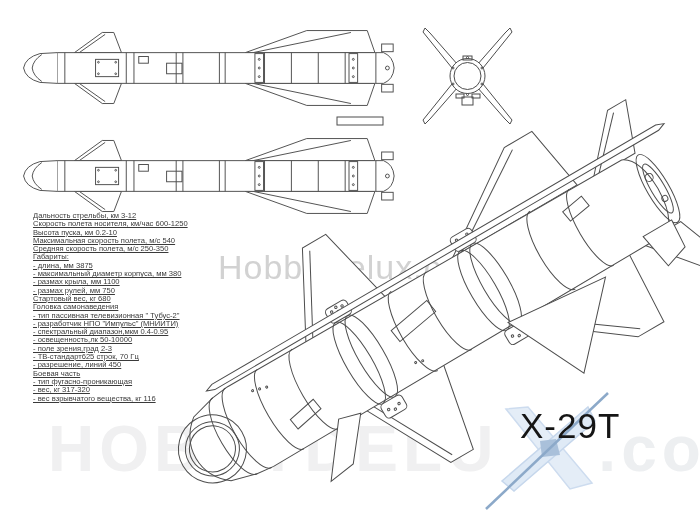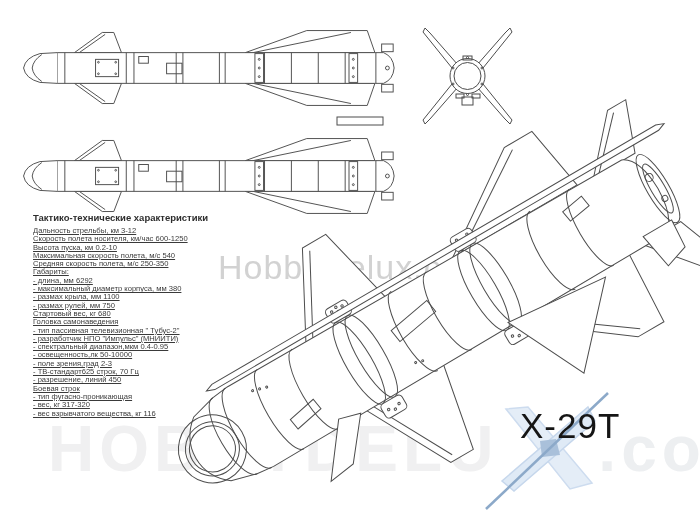--- a/index.html
+++ b/index.html
@@ -215,42 +215,41 @@
       <circle cx="540" cy="-14" r="4"></circle>
       <circle cx="543" cy="12" r="3"></circle>
 
       <path d="M150,38 L112,88 L140,84 L172,44 Z" fill="#fff"></path>
       <path d="M345,40 L385,122 L452,50 Z" fill="#fff"></path>
       <path d="M505,34 L512,72 L536,64 L538,34 Z" fill="#fff"></path>
     </g>
   </svg>
 
   <div class="specs">
-    <div class="specs-title">Тактико-технические характеристики</div>
     <div>
         <div class="spec-line">Дальность стрельбы, км 3-12</div>
         <div class="spec-line">Скорость полета носителя, км/час 600-1250</div>
         <div class="spec-line">Высота пуска, км 0.2-10</div>
         <div class="spec-line">Максимальная скорость полета, м/с 540</div>
         <div class="spec-line">Средняя скорость полета, м/с 250-350</div>
         <div class="spec-line">Габариты:</div>
-        <div class="spec-line">- длина, мм 6292</div>
+        <div class="spec-line">- длина, мм 3875</div>
         <div class="spec-line">- максимальный диаметр корпуса, мм 380</div>
         <div class="spec-line">- размах крыла, мм 1100</div>
         <div class="spec-line">- размах рулей, мм 750</div>
         <div class="spec-line">Стартовый вес, кг 680</div>
         <div class="spec-line">Головка самонаведения</div>
         <div class="spec-line">- тип пассивная телевизионная " Тубус-2"</div>
         <div class="spec-line">- разработчик НПО "Импульс" (МНИИТИ)</div>
         <div class="spec-line">- спектральный диапазон,мкм 0.4-0.95</div>
         <div class="spec-line">- освещенность,лк 50-10000</div>
         <div class="spec-line">- поле зрения,град 2-3</div>
         <div class="spec-line">- ТВ-стандарт625 строк, 70 Гц</div>
         <div class="spec-line">- разрешение, линий 450</div>
-        <div class="spec-line">Боевая строк</div>
+        <div class="spec-line">Боевая часть</div>
         <div class="spec-line">- тип фугасно-проникающая</div>
         <div class="spec-line">- вес, кг 317-320</div>
         <div class="spec-line">- вес взрывчатого вещества, кг 116</div>
       </div>
   </div>
 
   <div class="missile-label">X-29T</div>
 
 </div>
 

